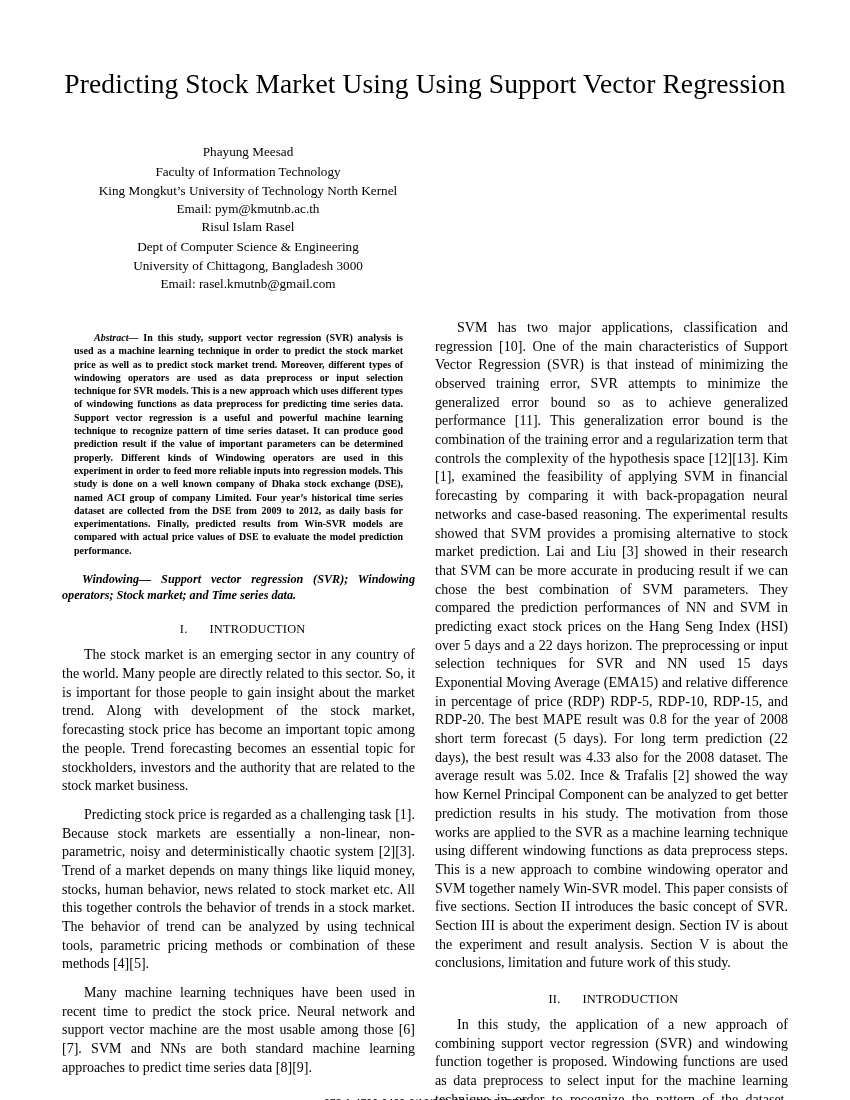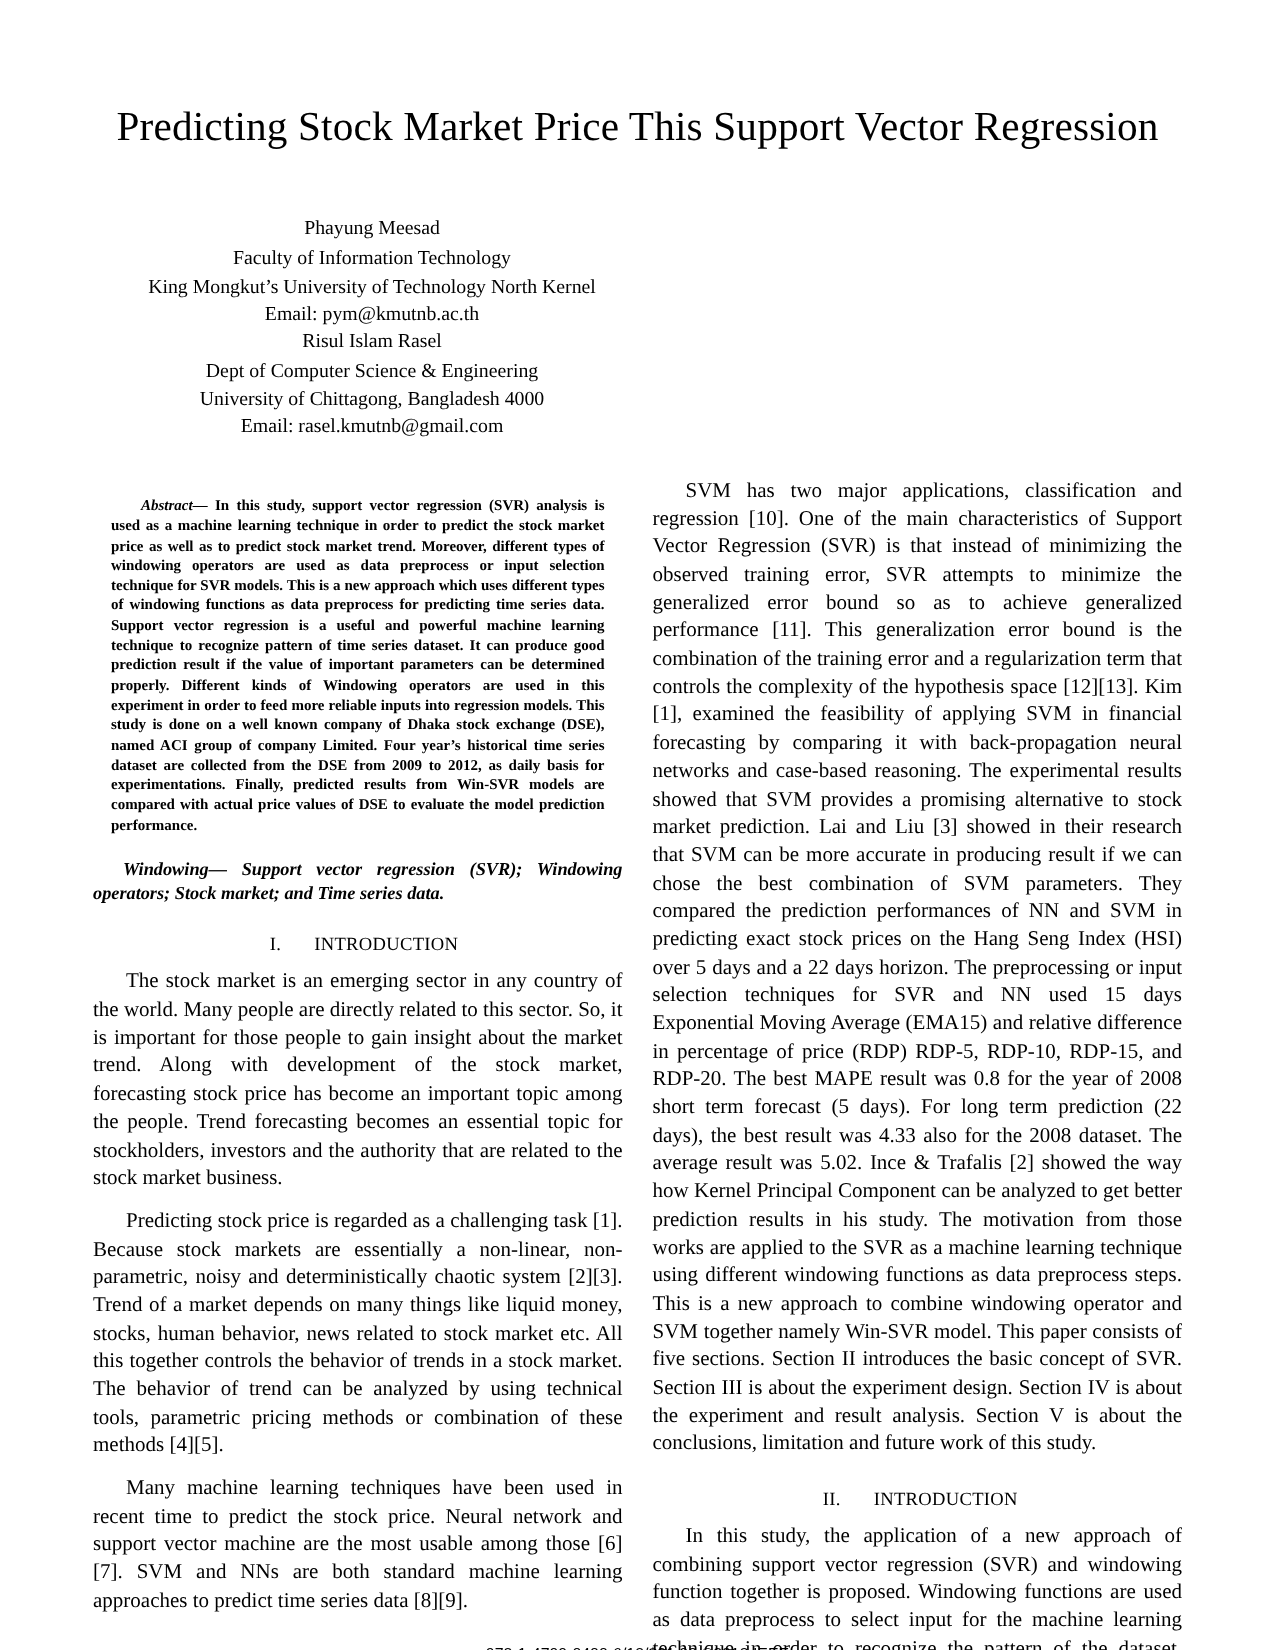--- a/index.html
+++ b/index.html
@@ -122,33 +122,33 @@
     font-size: 10.6px;
     color: #000000;
   }
 </style>
 </head>
 <body>
 
 <div class="page">
   <div class="paper-body">
 
-    <h1 class="title">Predicting Stock Market Price This Support Vector Regression</h1>
+    <h1 class="title">Predicting Stock Market Using Using Support Vector Regression</h1>
 
     <div class="authors">
       <div class="author-block">
         <div class="author-name">Phayung Meesad</div>
         <div class="author-line">Faculty of Information Technology</div>
         <div class="author-line">King Mongkut’s University of Technology North Kernel</div>
         <div class="author-line">Email: pym@kmutnb.ac.th</div>
       </div>
       <div class="author-block">
         <div class="author-name">Risul Islam Rasel</div>
         <div class="author-line">Dept of Computer Science &amp; Engineering</div>
-        <div class="author-line">University of Chittagong, Bangladesh 4000</div>
+        <div class="author-line">University of Chittagong, Bangladesh 3000</div>
         <div class="author-line">Email: rasel.kmutnb@gmail.com</div>
       </div>
     </div>
 
     <div class="columns">
 
       <div class="col">
         <p class="abstract"><span class="abstract-lead">Abstract—</span><span> In this study, support vector regression (SVR) analysis is used as a machine learning technique in order to predict the stock market price as well as to predict stock market trend. Moreover, different types of windowing operators are used as data preprocess or input selection technique for SVR models. This is a new approach which uses different types of windowing functions as data preprocess for predicting time series data. Support vector regression is a useful and powerful machine learning technique to recognize pattern of time series dataset. It can produce good prediction result if the value of important parameters can be determined properly. Different kinds of Windowing operators are used in this experiment in order to feed more reliable inputs into regression models. This study is done on a well known company of Dhaka stock exchange (DSE), named ACI group of company Limited. Four year’s historical time series dataset are collected from the DSE from 2009 to 2012, as daily basis for experimentations. Finally, predicted results from Win-SVR models are compared with actual price values of DSE to evaluate the model prediction performance.</span></p>
 
         <p class="keywords"><span>Windowing—</span><span> Support vector regression (SVR); Windowing operators; Stock market; and Time series data.</span></p>

